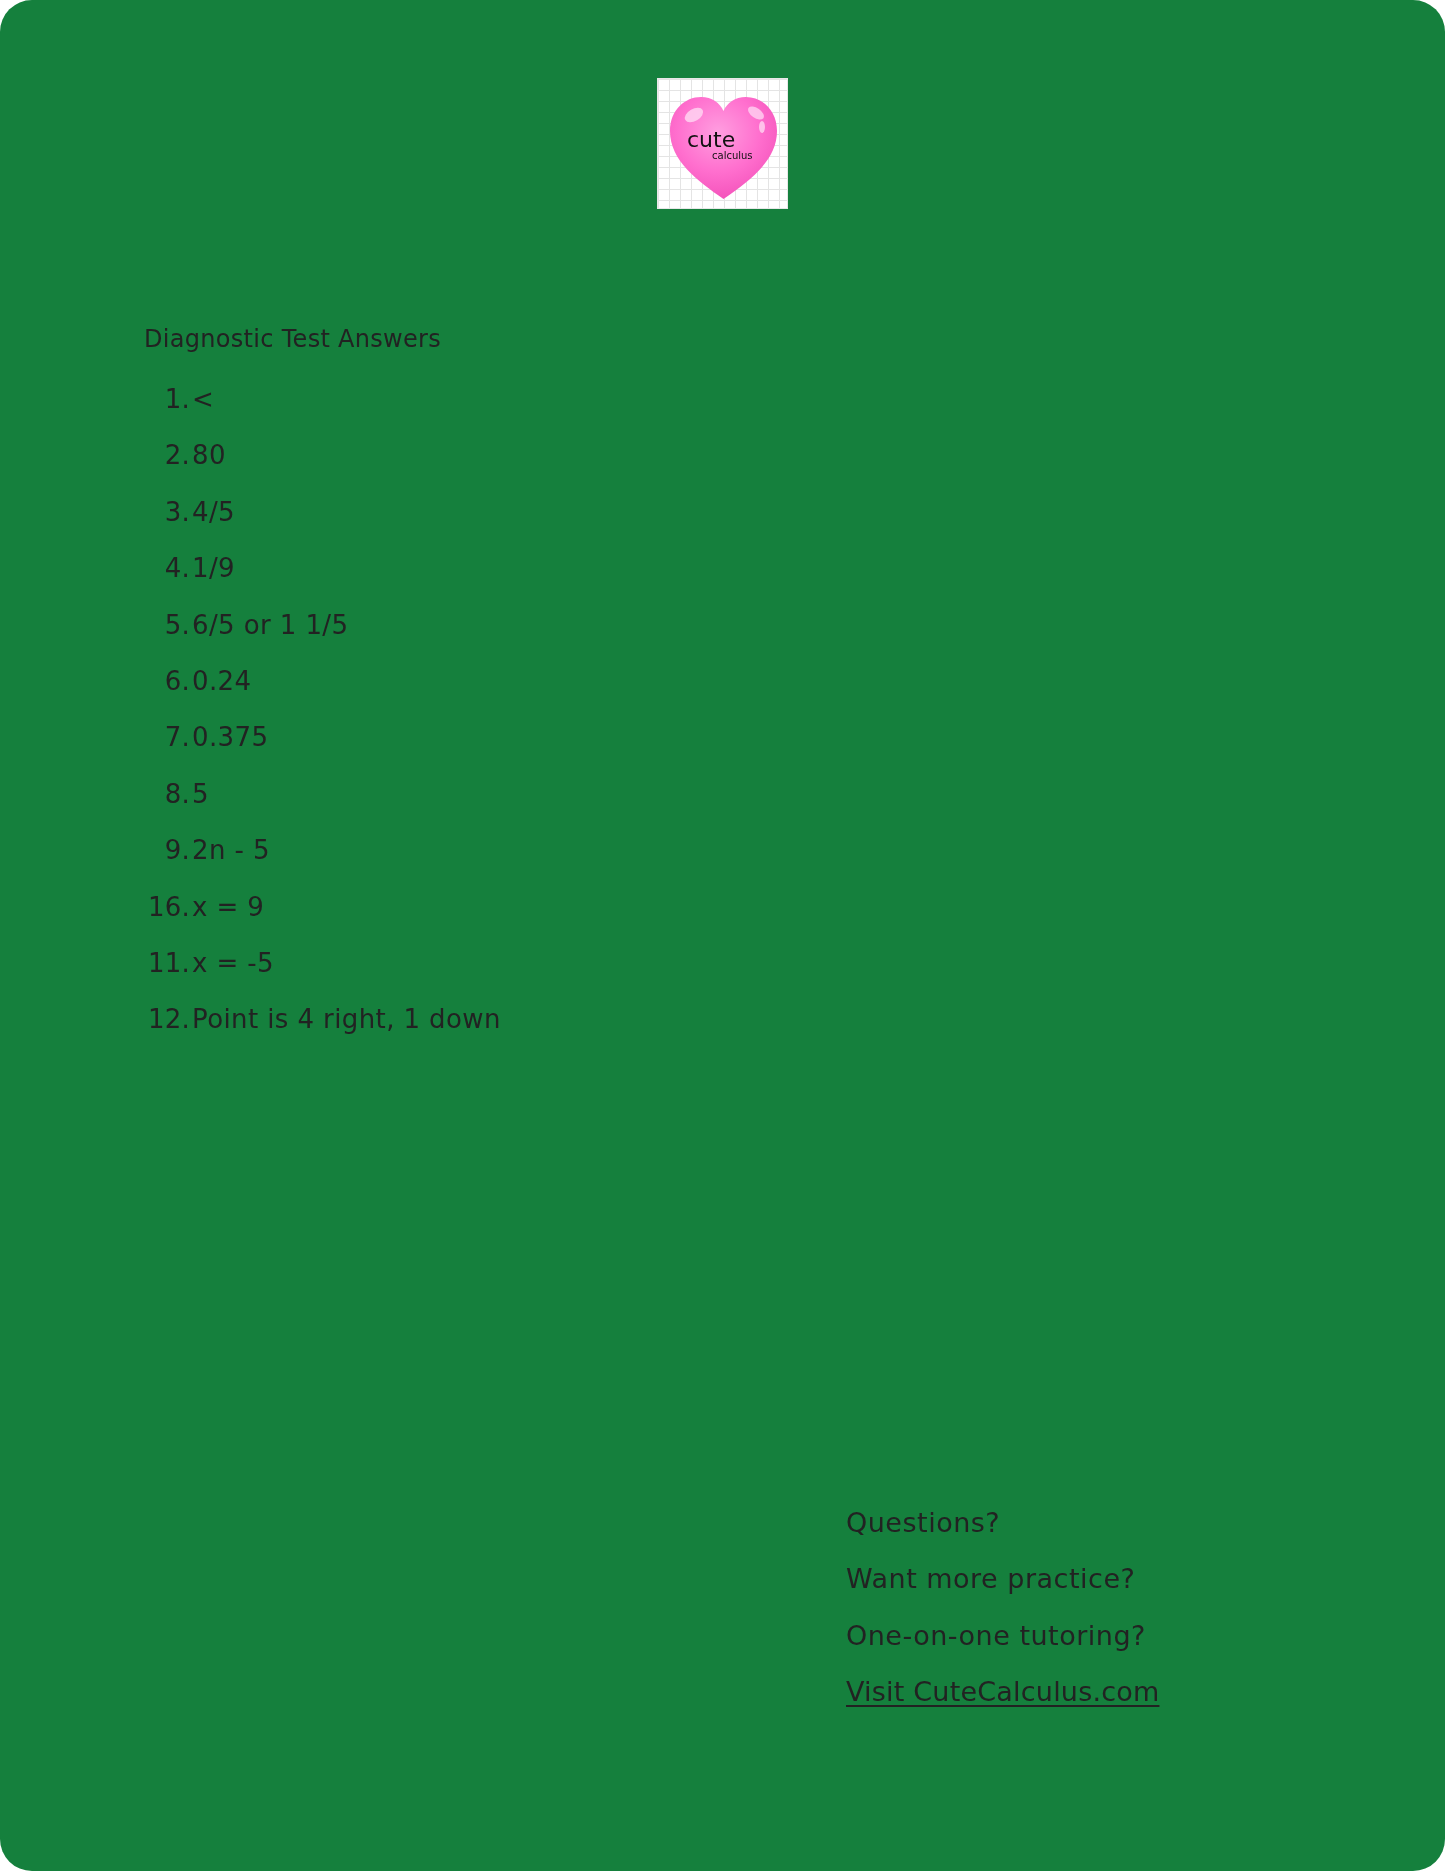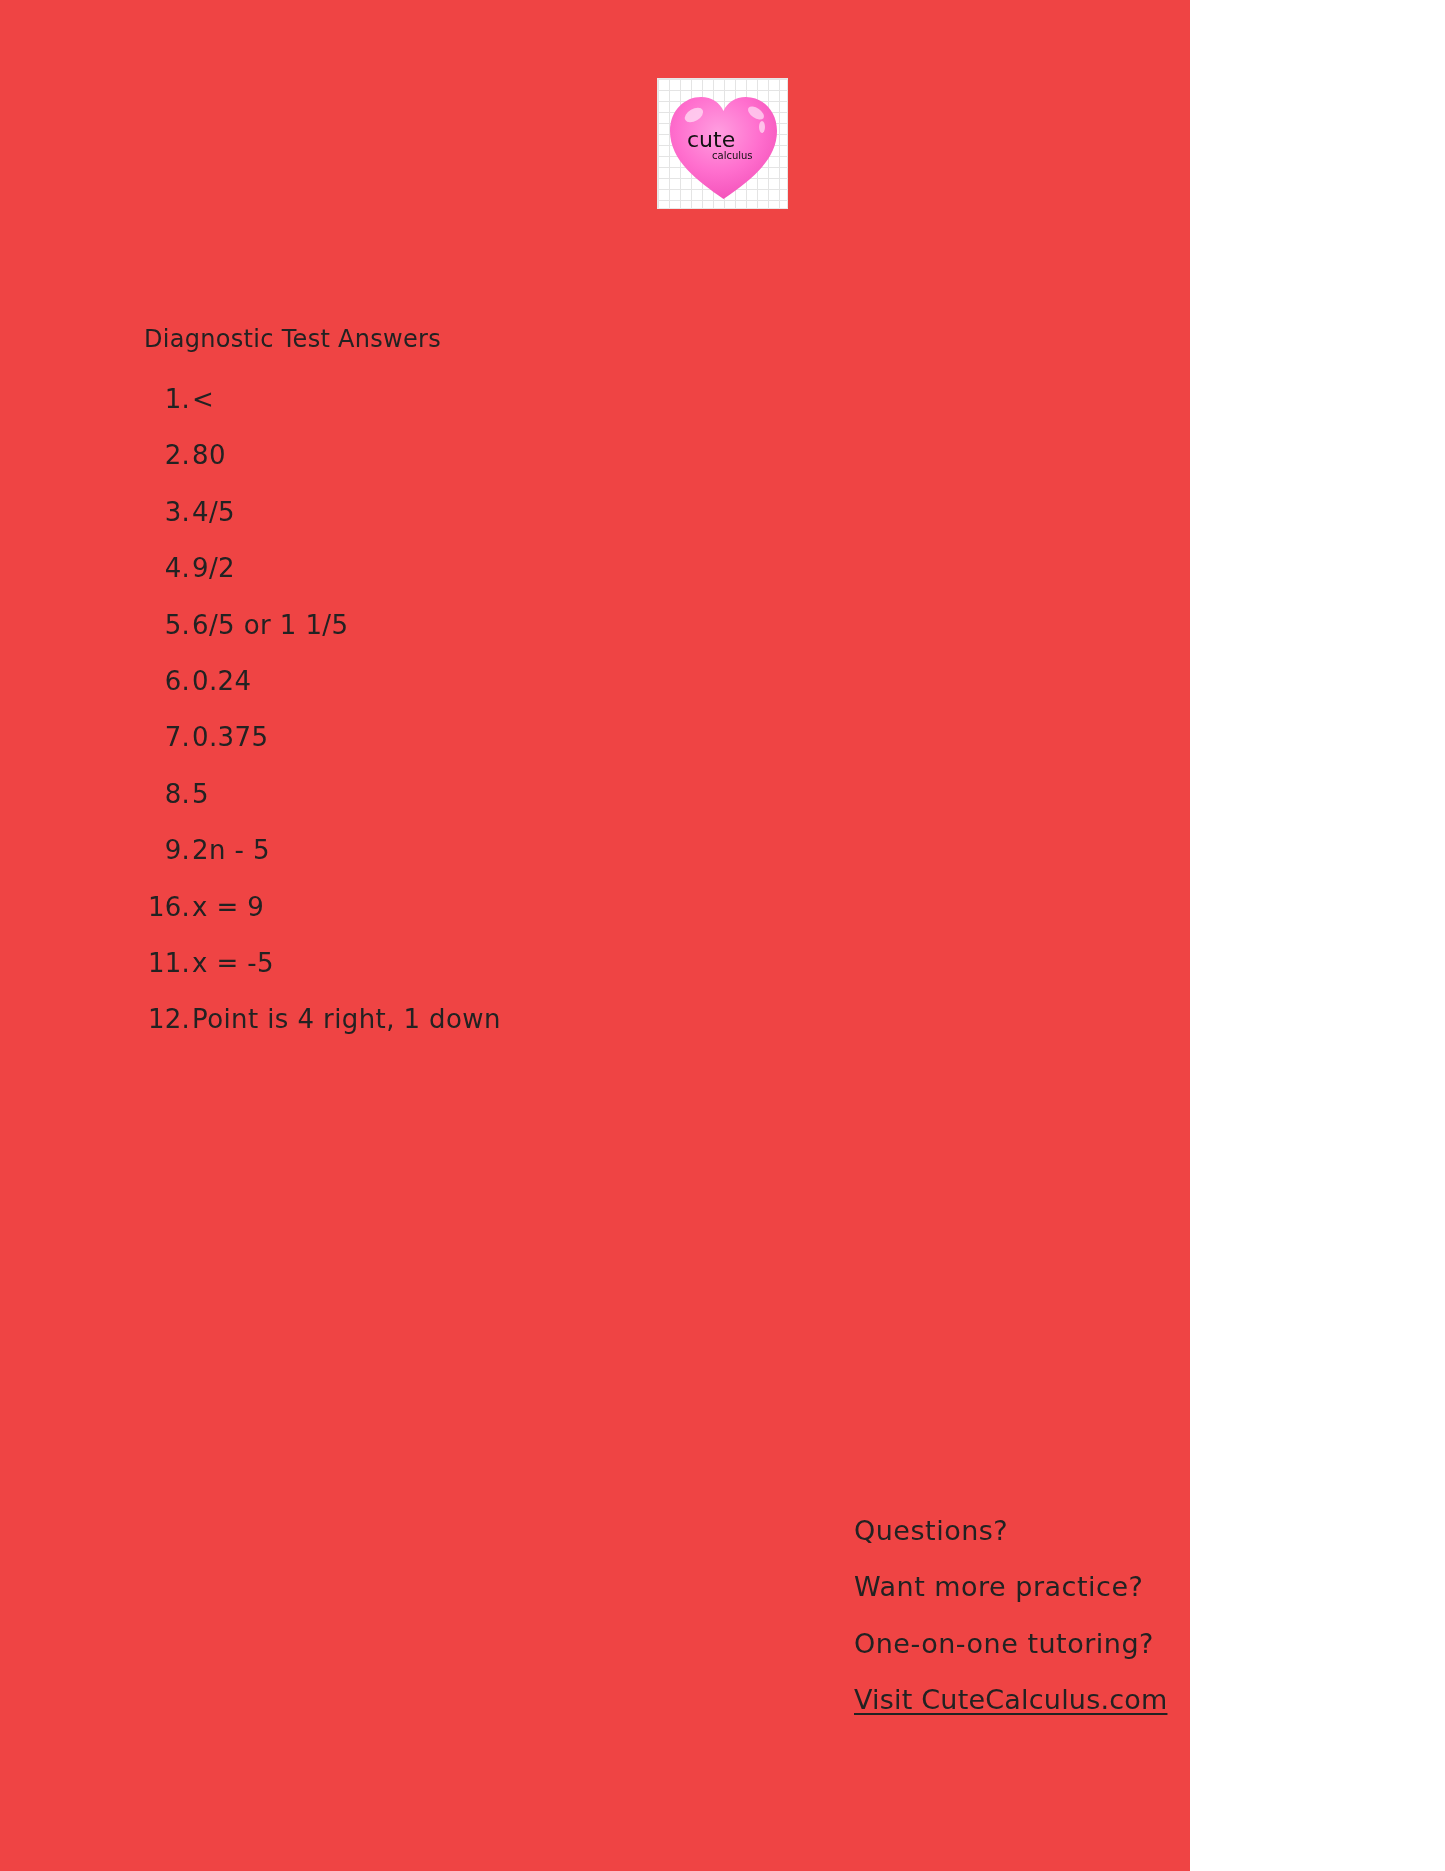--- a/index.html
+++ b/index.html
@@ -11,23 +11,24 @@
       width: 1445px;
       height: 1871px;
       position: relative;
       overflow: hidden;
       font-family: "DejaVu Sans", "Liberation Sans", sans-serif;
       color: #1f1f1f;
     }
     .page {
       position: absolute;
       left: 0; top: 0;
-      width: 1190px;
+      width: 1445px;
       height: 1871px;
-      background: #ef4444;
+      background: #15803d;
+      border-radius: 32px;
     }
     
     .logo {
       position: absolute;
       left: 657px;
       top: 78px;
       width: 131px;
       height: 131px;
       background-color: #ffffff;
       background-image:
@@ -82,21 +83,21 @@
     .answer .val {
       position: absolute;
       left: 192px;
       letter-spacing: 0.4px;
     }
     
     .cta {
       position: absolute;
       left: 842px;
       top: 1502px;
-      margin: 12px;
+      margin: 4px;
       padding: 0;
     }
     .cta-line {
       display: block;
       font-size: 27px;
       line-height: 34px;
       height: 56.4px;
       color: #222222;
       letter-spacing: 0.5px;
       white-space: nowrap;
@@ -153,21 +154,21 @@
     <li class="answer">
       <span class="num">2.</span>
       <span class="val">80</span>
     </li>
     <li class="answer">
       <span class="num">3.</span>
       <span class="val">4/5</span>
     </li>
     <li class="answer">
       <span class="num">4.</span>
-      <span class="val">9/2</span>
+      <span class="val">1/9</span>
     </li>
     <li class="answer">
       <span class="num">5.</span>
       <span class="val">6/5 or 1 1/5</span>
     </li>
     <li class="answer">
       <span class="num">6.</span>
       <span class="val">0.24</span>
     </li>
     <li class="answer">

